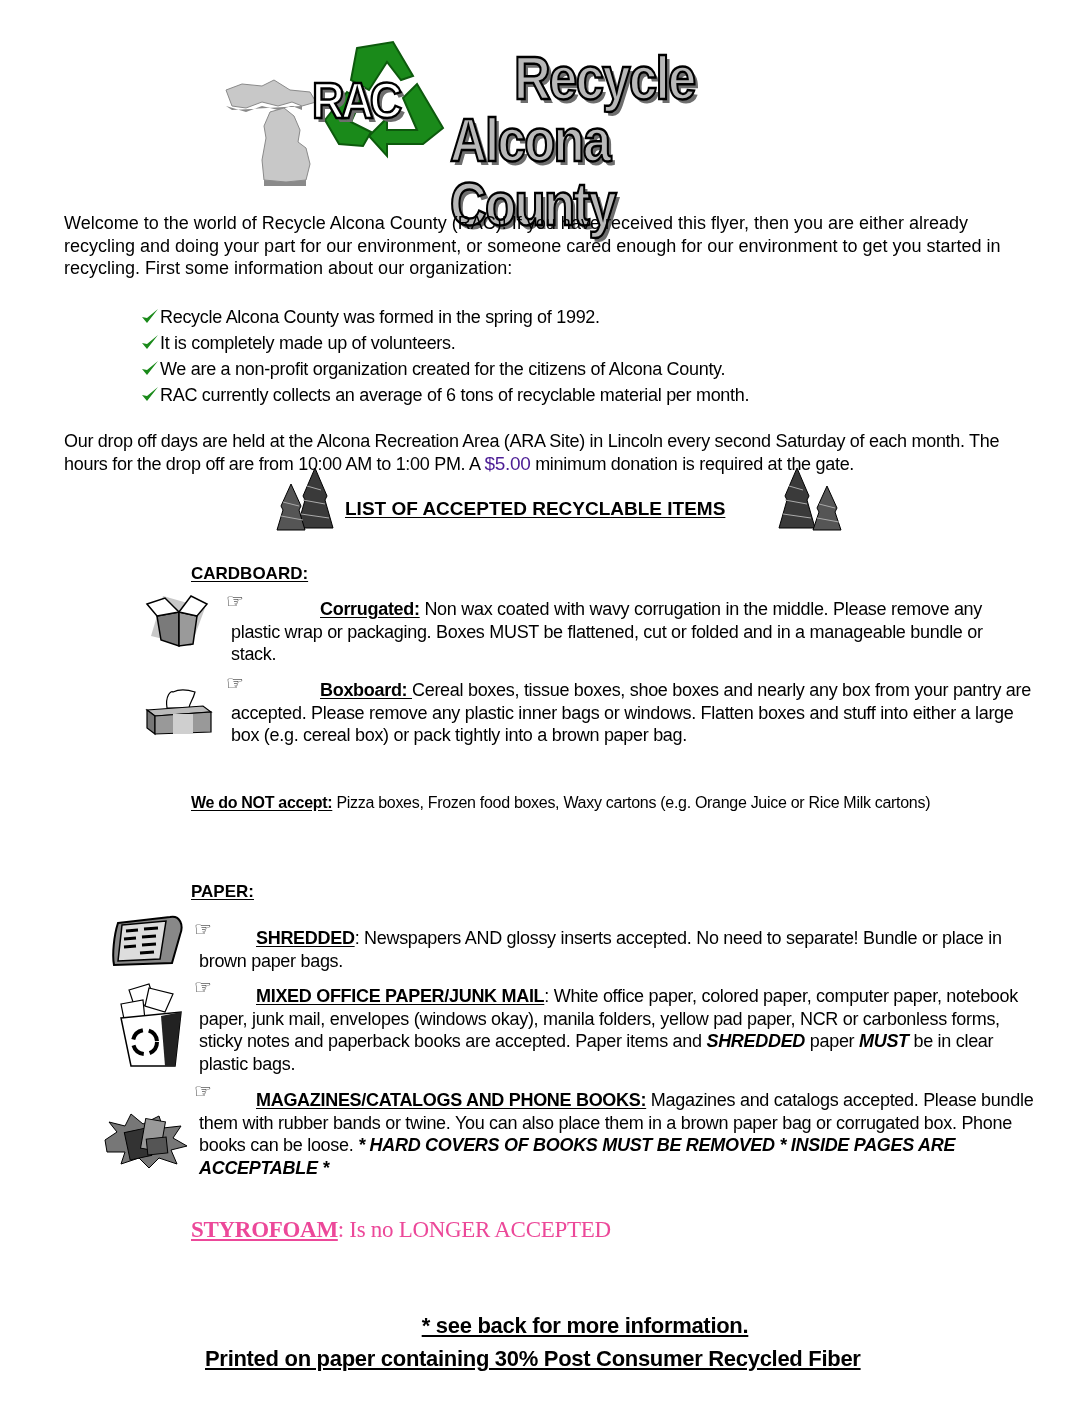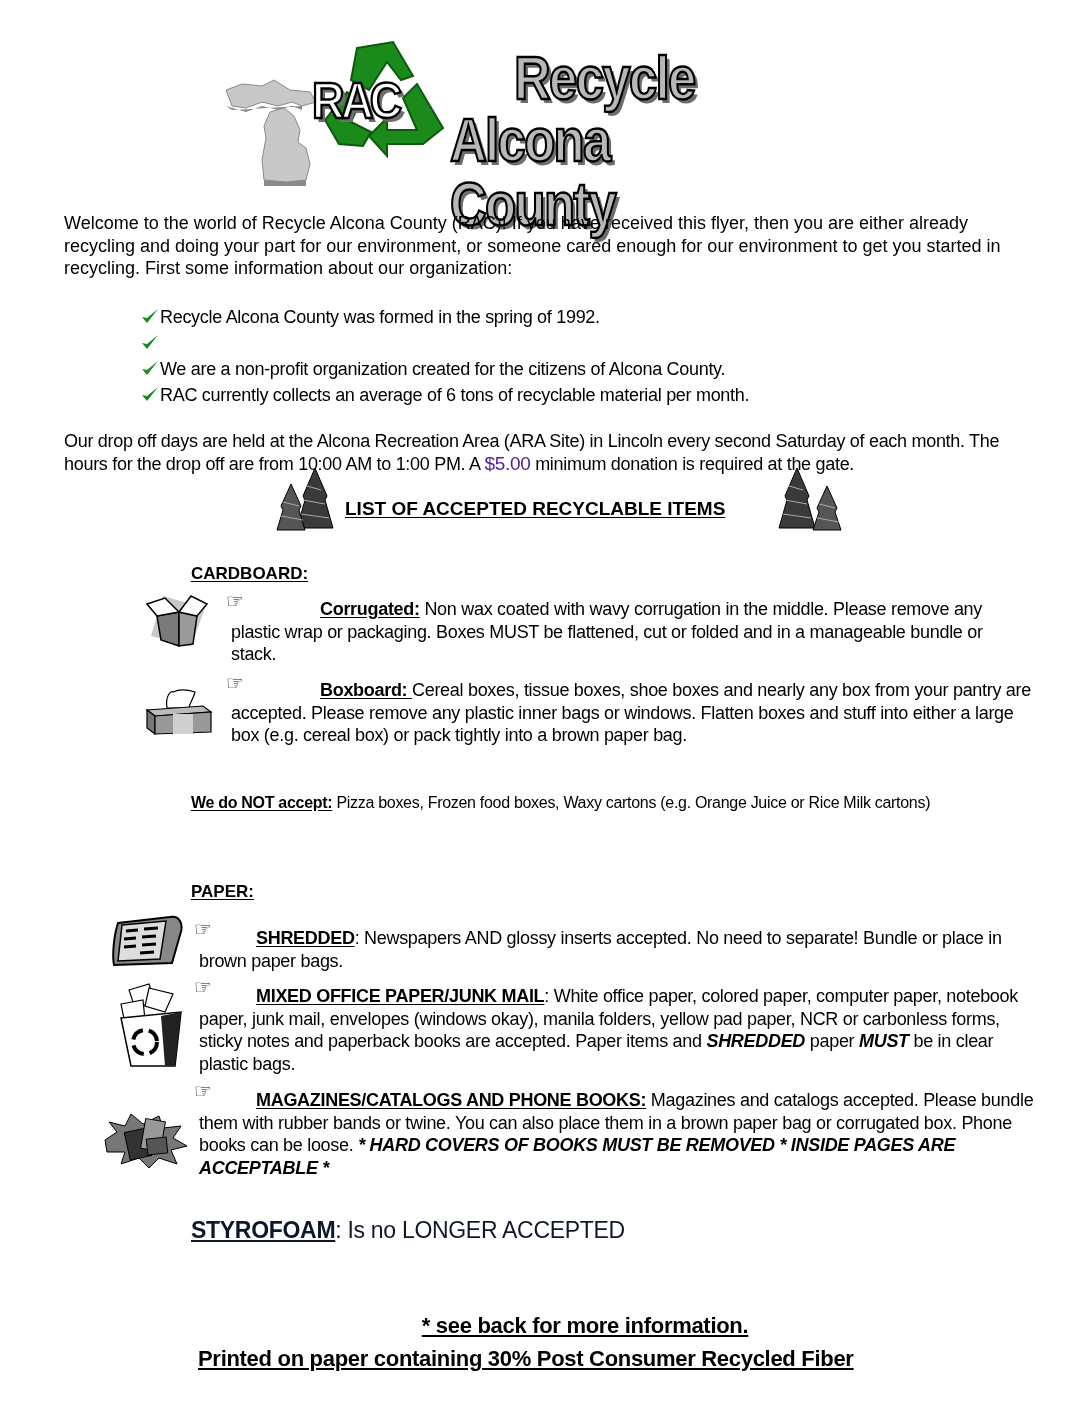--- a/index.html
+++ b/index.html
@@ -27,23 +27,23 @@
   #dropoff { left: 64px; top: 430px; width: 975px; }
   .money { font-family: "Liberation Sans", sans-serif; font-size: 19px; color: #4c1d95; }
 
   #list-heading { left: 345px; top: 498px; font-size: 19px; }
   .tree { position: absolute; width: 70px; height: 68px; }
 
   .sec-head { font-size: 17px; }
   .item-text { width: 800px; }
   .hand { font-size: 20px; line-height: 18px; }
 
-  #styro { left: 191px; top: 1216px; color: #0f172a; font-size: 23px; line-height: 28px; }
+  #styro { left: 191px; top: 1216px; color: #ec4899; font-size: 23px; line-height: 28px; font-family: Liberation Serif, serif; }
   #footer1 { left: 0; width: 1170px; text-align: center; top: 1313px; font-size: 22px; font-weight: bold; }
-  #footer2 { left: 198px; top: 1346px; font-size: 22px; font-weight: bold; }
+  #footer2 { left: 205px; top: 1346px; font-size: 22px; font-weight: bold; }
 </style>
 </head>
 <body>
 
 <div id="logo" class="abs">
 
   <svg class="abs" style="left:0;top:32px" width="110" height="115" viewBox="0 0 110 115">
     <polygon points="4,18 20,12 40,14 52,8 68,18 88,20 94,30 80,34 70,30 56,34 40,30 24,36 10,34" fill="#c8c8c8" stroke="#8a8a8a" stroke-width="1"></polygon>
     <polygon points="4,34 24,40 40,34 56,38 70,34 80,38 80,34 10,38" fill="#8a8a8a"></polygon>
     <polygon points="48,40 62,36 72,44 78,58 76,70 84,76 88,92 84,108 64,110 42,108 40,88 44,66 42,54" fill="#c8c8c8" stroke="#8a8a8a" stroke-width="1"></polygon>
@@ -66,20 +66,21 @@
   <div class="fact">
     <span class="check"><svg viewBox="0 0 20 20">
           <path d="M2 11 L7 17 L18 3 L7 12 Z" fill="#1a8a1a"></path>
         </svg></span>
     <span>Recycle Alcona County was formed in the spring of 1992.</span>
   </div>
   <div class="fact">
     <span class="check"><svg viewBox="0 0 20 20">
           <path d="M2 11 L7 17 L18 3 L7 12 Z" fill="#1a8a1a"></path>
         </svg></span>
+    <span>It is completely made up of volunteers.</span>
   </div>
   <div class="fact">
     <span class="check"><svg viewBox="0 0 20 20">
           <path d="M2 11 L7 17 L18 3 L7 12 Z" fill="#1a8a1a"></path>
         </svg></span>
     <span>We are a non-profit organization created for the citizens of Alcona County.</span>
   </div>
   <div class="fact">
     <span class="check"><svg viewBox="0 0 20 20">
           <path d="M2 11 L7 17 L18 3 L7 12 Z" fill="#1a8a1a"></path>

